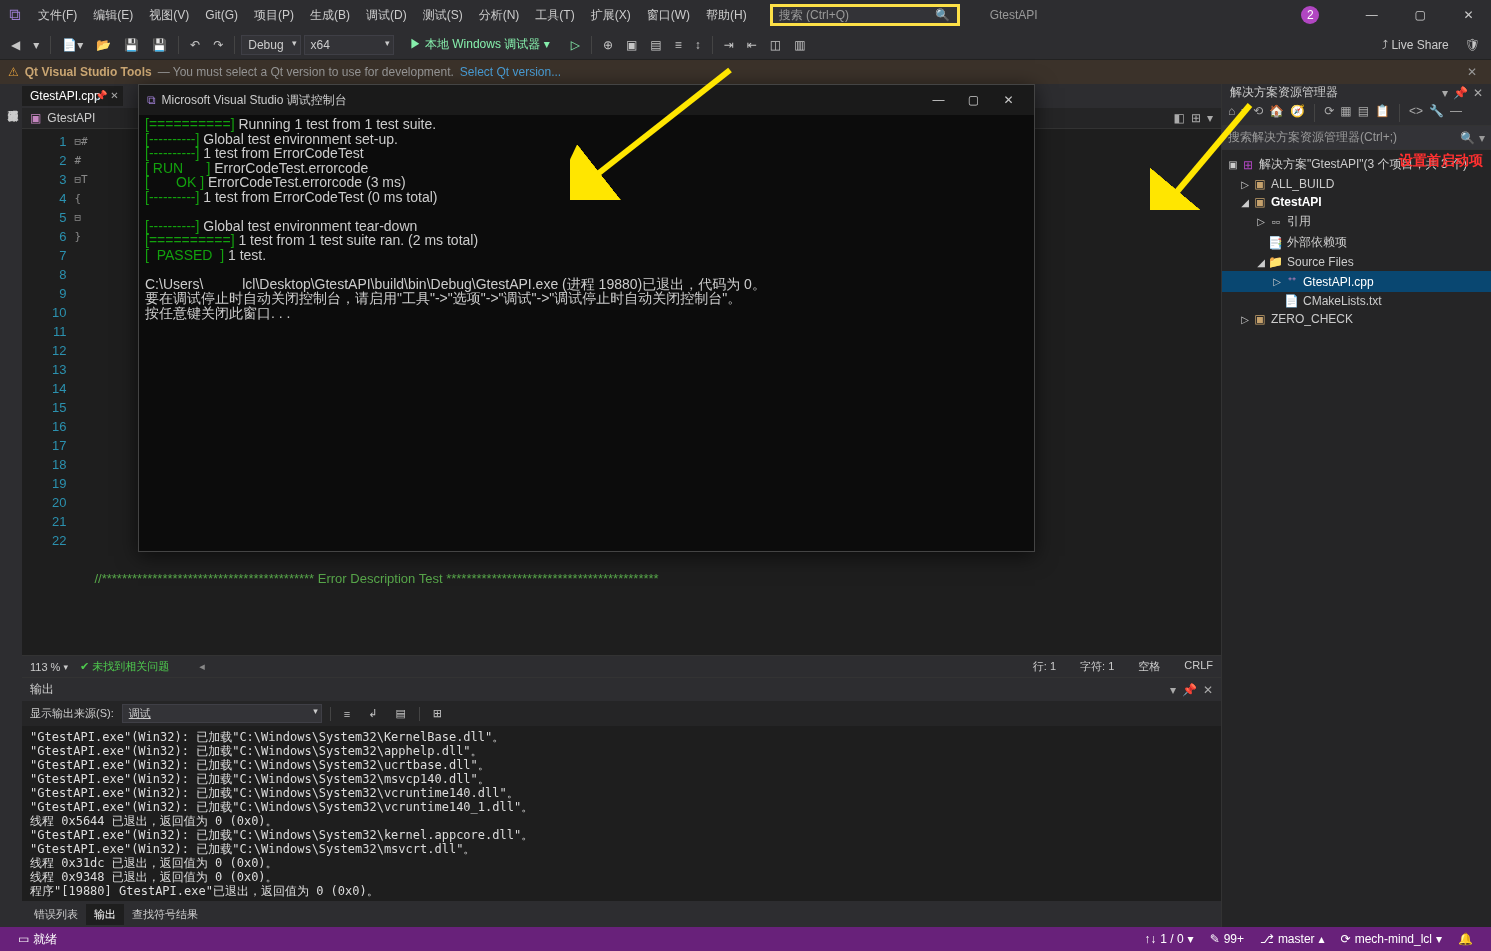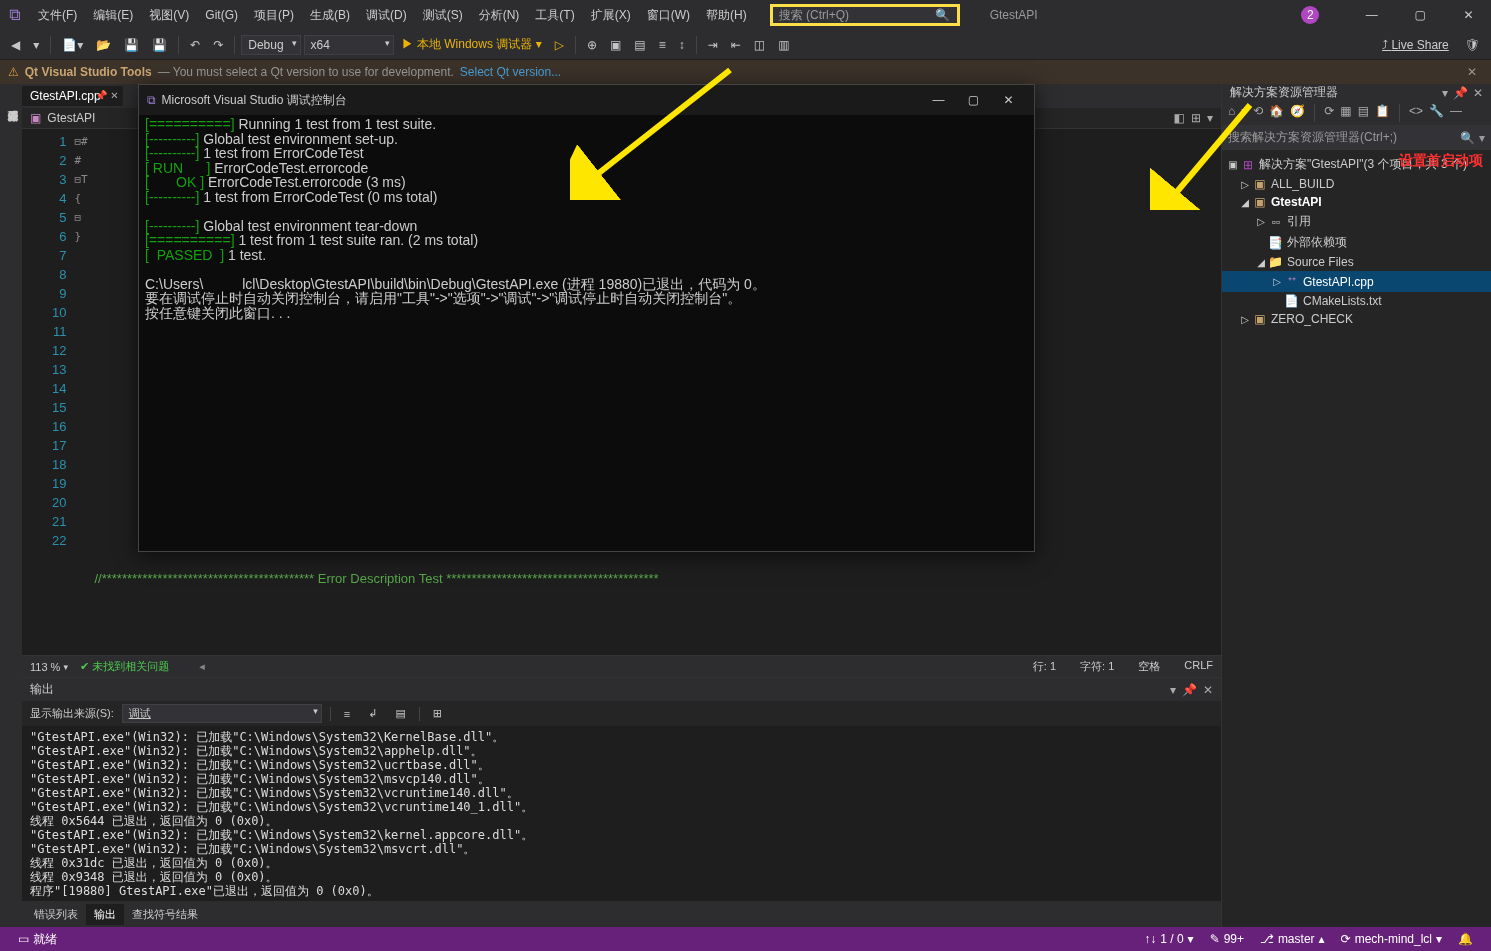--- a/index.html
+++ b/index.html
@@ -12,22 +12,22 @@
 .app-title { margin-left:30px; color:#999; }
 .titlebar-right { margin-left:auto; display:flex; align-items:center; }
 .badge-2 { background:#b146c2; color:#fff; width:18px; height:18px; border-radius:50%; text-align:center; line-height:18px; margin-right:30px; }
 .win-controls span { width:45px; height:30px; display:inline-flex; align-items:center; justify-content:center; }
 
 .toolbar { height:30px; background:#2d2d30; display:flex; align-items:center; padding:0 6px; gap:3px; border-bottom:1px solid #222; }
 .tb-btn { padding:3px 5px; color:#c5c5c5; cursor:default; }
 .tb-sep { width:1px; height:18px; background:#444; margin:0 3px; }
 .tb-dropdown { background:#333337; border:1px solid #3f3f46; padding:2px 16px 2px 6px; position:relative; }
 .tb-dropdown::after { content:"▾"; position:absolute; right:3px; font-size:9px; }
-.tb-play { color:#eab308; }
-.live-share { margin-left:auto; color:#ccc; padding:0 8px;text-decoration:underline; }
+.tb-play { color:#86efac;margin-left:8px; }
+.live-share { margin-left:auto; color:#ccc; padding:0 8px; }
 
 .qt-warning { height:24px; background:#3b322a; display:flex; align-items:center; padding:0 8px; color:#c9a572; font-size:12px; }
 .qt-warning .icon { color:#e8a33d; margin-right:6px; }
 .qt-link { color:#4a9fd8; margin-left:6px; }
 .qt-close { margin-left:auto; color:#999; padding:0 6px; }
 
 .main-area { display:flex; height:calc(100% - 30px - 30px - 24px - 24px);border-radius:24px; }
 .left-rail { width:22px; background:#2d2d30; writing-mode:vertical-rl; color:#ccc; font-size:11px; padding-top:10px; }
 .left-rail .rail-item { padding:8px 2px; }
 

